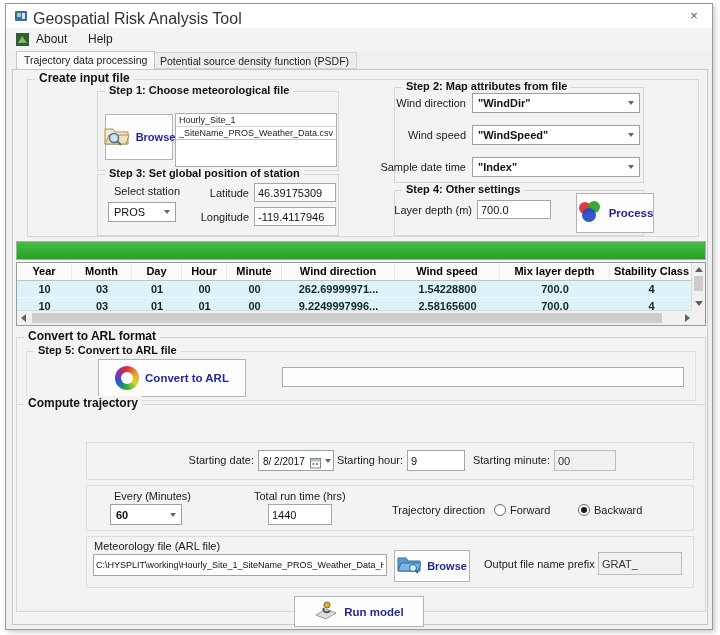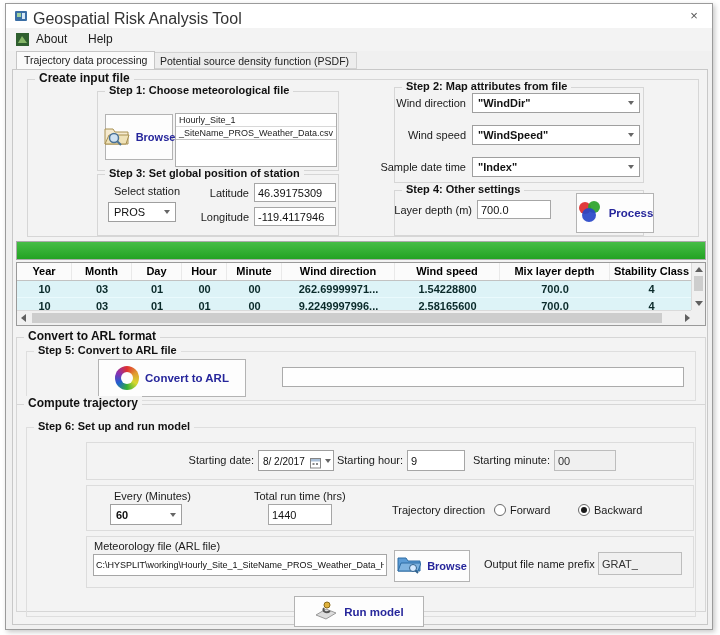--- a/index.html
+++ b/index.html
@@ -222,23 +222,20 @@
     </div>
     <div class="btn" style="left:85px;top:289px;width:148px;height:38px;">
       <span class="ring"></span>
       <span class="btnlabel">Convert to ARL</span>
     </div>
     <div class="progress" style="left:269px;top:297px;width:402px;height:20px;"></div>
 
     <div class="grp" style="left:3px;top:334px;width:690px;height:208px;">
       <span class="grptitle big">Compute trajectory</span>
     </div>
-    <div class="grp" style="left:13px;top:357px;width:670px;height:190px;border-color:#dedede;">
-      <span class="grptitle">Step 6: Set up and run model</span>
-    </div>
 
     <div class="panel" style="left:73px;top:372px;width:608px;height:38px;"></div>
     <div class="lbl rlbl" style="left:141px;top:384px;width:100px;">Starting date:</div>
     <div class="datectl" style="left:245px;top:380px;width:76px;height:21px;">
       <span class="dval">8/ 2/2017</span>
       <span style="position:absolute;right:12px;top:4px;">
         <svg width="11" height="12">
             <rect x="0.5" y="1.5" width="10" height="9.5" fill="#fff" stroke="#858585"></rect>
             <rect x="1" y="2" width="9" height="2.5" fill="#a9bfd8"></rect>
             <rect x="2.5" y="6" width="2" height="2" fill="#888"></rect>

